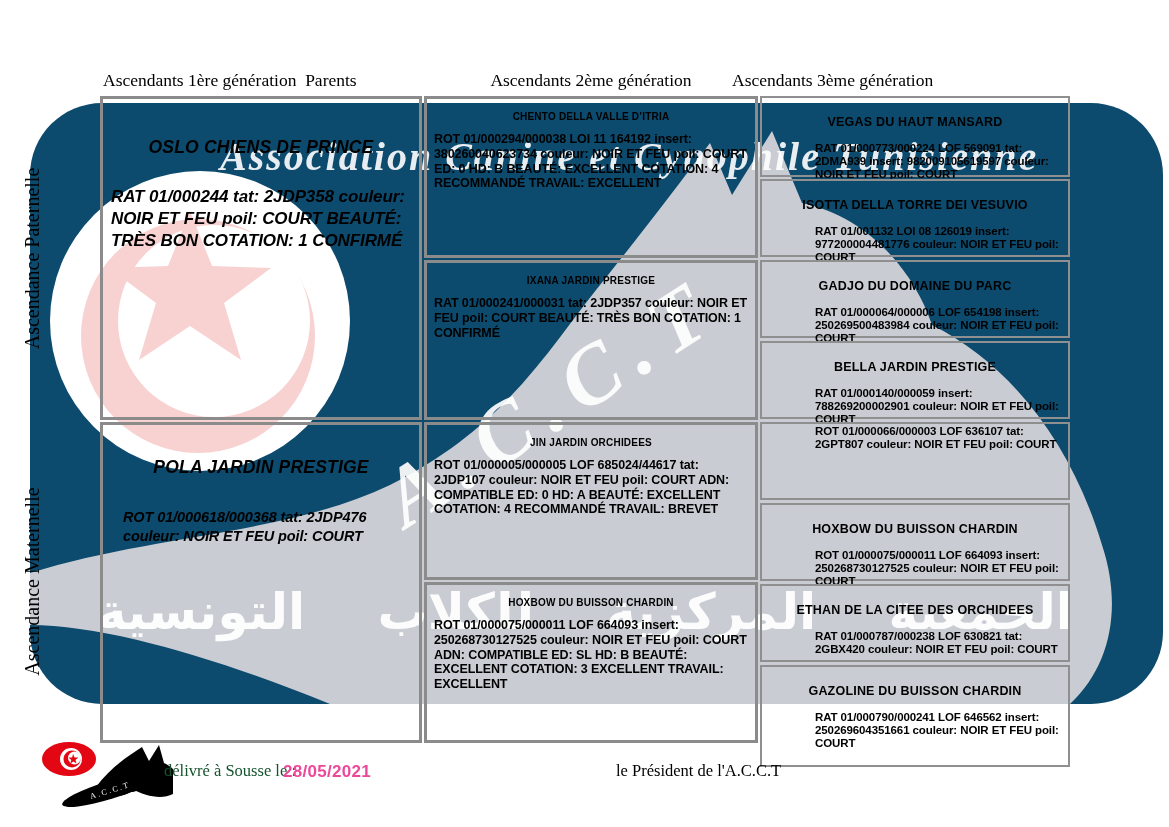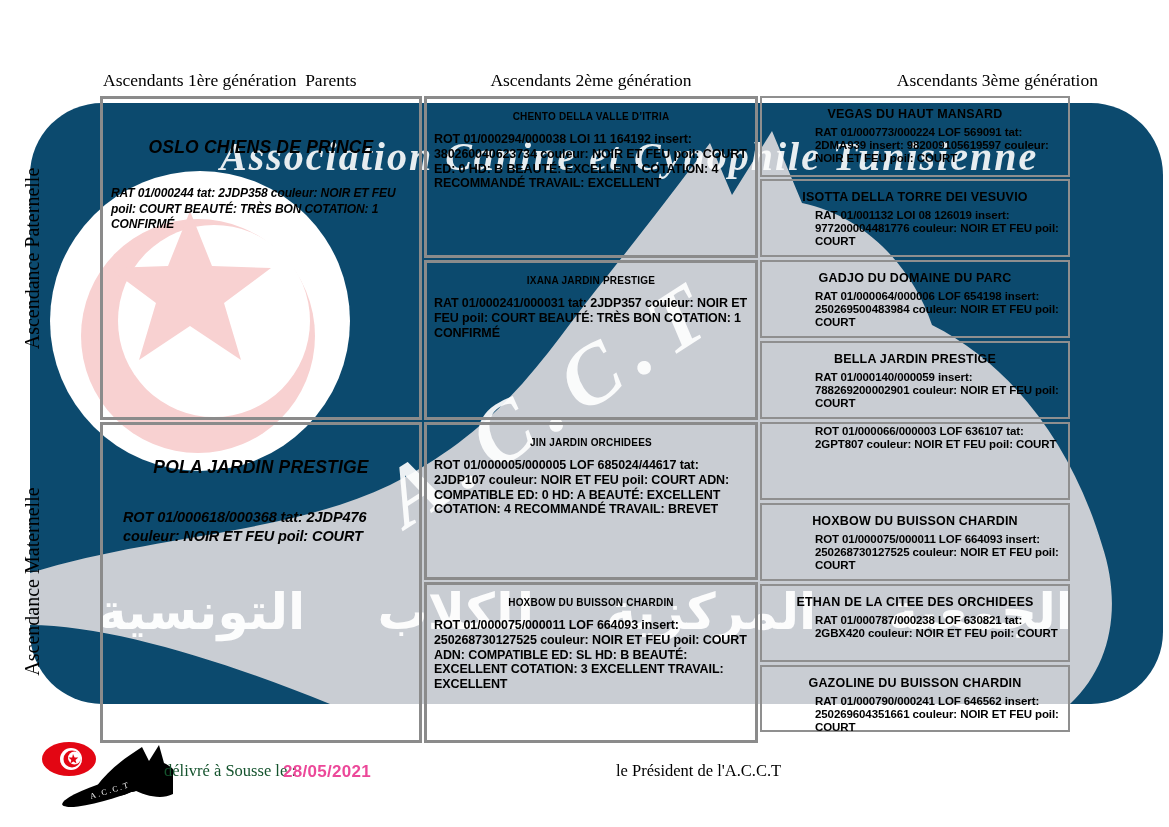--- a/index.html
+++ b/index.html
@@ -29,47 +29,47 @@
     font-family:"DejaVu Sans", sans-serif;font-weight:bold;
     font-size:50px;color:#ffffff;opacity:.95;white-space:nowrap;word-spacing:55px;
   }
   
   .col-header{
     position:absolute;top:70px;font-family:"Liberation Serif", serif;
     font-size:17.5px;color:#000;white-space:pre;z-index:3;
   }
   .hdr1{left:103px;}
   .hdr2{left:424px;width:334px;text-align:center;}
-  .hdr3{left:788px;width:310px;text-align:right;}
+  .hdr3{left:732px;width:310px;text-align:left;}
   
   .side-label{
     position:absolute;left:-93px;width:250px;text-align:center;
     font-family:"Liberation Serif", serif;font-size:20px;color:#000;
     transform:rotate(-90deg);z-index:3;white-space:nowrap;
   }
   .side-pat{top:247px;}
   .side-mat{top:570px;}
   
   .box{position:absolute;box-sizing:border-box;background:transparent;z-index:2;}
   .col1{left:100px;width:322px;border:3px solid #8b8b8b;font-style:italic;}
   .col2{left:424px;width:334px;border:3px solid #8b8b8b;}
   .col3{left:760px;width:310px;border:2px solid #8f8f8f;}
   .box-title{
     font-weight:bold;color:#000;text-align:center;letter-spacing:.2px;
   }
   .box-details{
     font-weight:bold;color:#000;text-align:left;letter-spacing:-0.1px;
   }
   .t-parent{font-size:17.5px;margin-top:38px;padding:0 8px;}
-  .d-parent{font-size:12px;margin-top:28px;padding:0 8px;line-height:1.3;}
+  .d-parent{font-size:17px;margin-top:28px;padding:0 8px;line-height:1.3;}
   .t-parent2{font-size:17.5px;margin-top:32px;padding:0 0;}
   .d-parent2{font-size:14.5px;margin-top:30px;padding:0 20px;line-height:1.3;}
   .t-g2{font-size:10px;margin-top:12px;padding:0 22px;}
   .d-g2{font-size:12.5px;margin-top:10px;padding:0 7px;line-height:1.18;}
-  .t-g3{font-size:12.5px;margin-top:5px;padding:4px 4px;}
+  .t-g3{font-size:12.5px;margin-top:5px;padding:12px 4px;}
   .d-g3{font-size:11.5px;margin-top:1px;padding:0 5px;line-height:1.15;margin-left:48px;}
   
   .footer-issued-label{
     position:absolute;left:164px;top:761px;font-family:"Liberation Serif", serif;
     font-size:16.5px;color:#14532d;z-index:3;
   }
   .footer-date{
     position:absolute;left:283px;top:762px;font-family:"Liberation Sans", sans-serif;
     font-weight:bold;font-size:17px;color:#ec4899;z-index:3;letter-spacing:.3px;
   }
@@ -164,21 +164,21 @@
   <div class="box-details d-g3">ROT 01/000066/000003 LOF 636107 tat: 2GPT807 couleur: NOIR ET FEU poil: COURT</div>
 </div>
 <div class="box col3" style="top:503px;height:78px">
   <div class="box-title t-g3">HOXBOW DU BUISSON CHARDIN</div>
   <div class="box-details d-g3">ROT 01/000075/000011 LOF 664093 insert: 250268730127525 couleur: NOIR ET FEU poil: COURT</div>
 </div>
 <div class="box col3" style="top:584px;height:78px">
   <div class="box-title t-g3">ETHAN DE LA CITEE DES ORCHIDEES</div>
   <div class="box-details d-g3">RAT 01/000787/000238 LOF 630821 tat: 2GBX420 couleur: NOIR ET FEU poil: COURT</div>
 </div>
-<div class="box col3" style="top:665px;height:67px">
+<div class="box col3" style="top:665px;height:102px">
   <div class="box-title t-g3">GAZOLINE DU BUISSON CHARDIN</div>
   <div class="box-details d-g3">RAT 01/000790/000241 LOF 646562 insert: 250269604351661 couleur: NOIR ET FEU poil: COURT</div>
 </div>
 
 <svg class="footer-logo" width="135" height="72" viewBox="0 0 135 72">
 
   <g>
     <ellipse cx="31" cy="19" rx="27" ry="17" fill="#e30613"></ellipse>
     <circle cx="33" cy="19" r="11" fill="#ffffff"></circle>
     <circle cx="34" cy="19" r="8.5" fill="#e30613"></circle>

